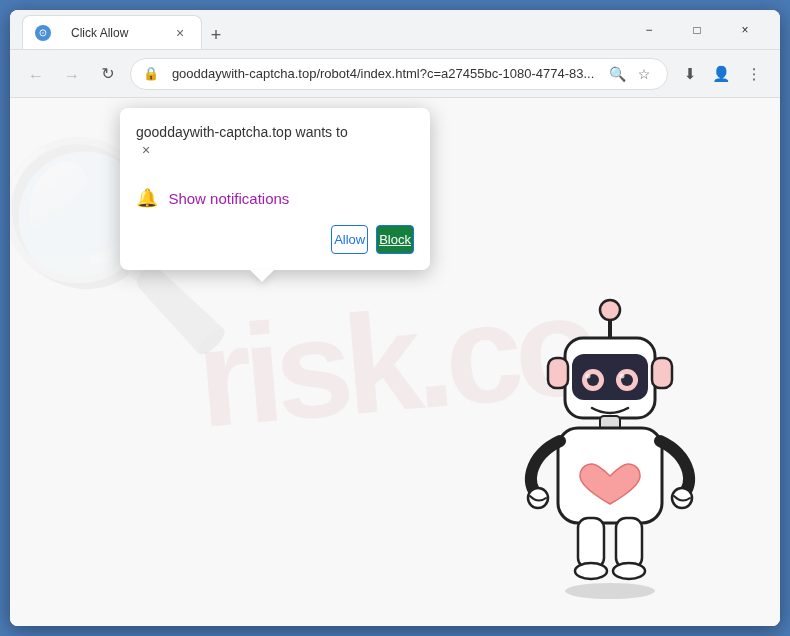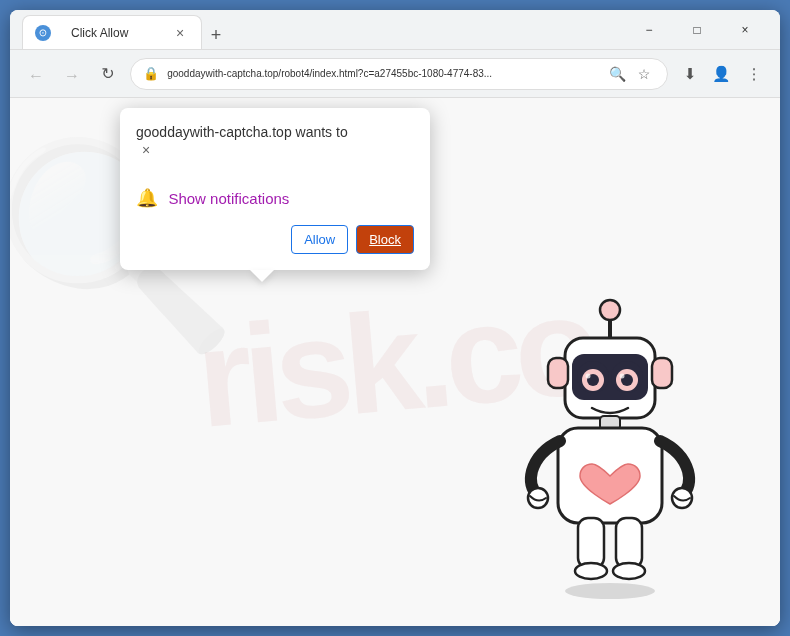--- a/index.html
+++ b/index.html
@@ -161,21 +161,22 @@
     .url-lock {
       font-size: 13px;
       color: #666;
       flex-shrink: 0;
     }
     .url-text {
       flex: 1;
       overflow: hidden;
       text-overflow: ellipsis;
       white-space: nowrap;
-      font-size: 10px;
+      font-size: 13px;
+      text-align: center;
     }
     .url-icons {
       display: flex;
       gap: 4px;
       align-items: center;
     }
     .url-icon-btn {
       width: 22px;
       height: 22px;
       display: flex;
@@ -323,33 +324,33 @@
       font-size: 15px;
       color: #a21caf;
     }
 
     .popup-buttons {
       display: flex;
       gap: 8px;
       justify-content: flex-end;
     }
     .popup-btn {
-      padding: 6px 12px;
+      padding: 6px 2px;
       border-radius: 4px;
       border: 1px solid #1a73e8;
       font-size: 13px;
       cursor: pointer;
       font-weight: 500;
     }
     .popup-btn-allow {
       background: #fff;
       color: #1a73e8;
     }
     .popup-btn-block {
-      background: #c2410c;
+      background: #15803d;
       color: #fff;
       border-color: #1a73e8;
       text-decoration: underline;
     }
 
     
     .popup-arrow {
       position: absolute;
       bottom: -12px;
       left: 130px;

